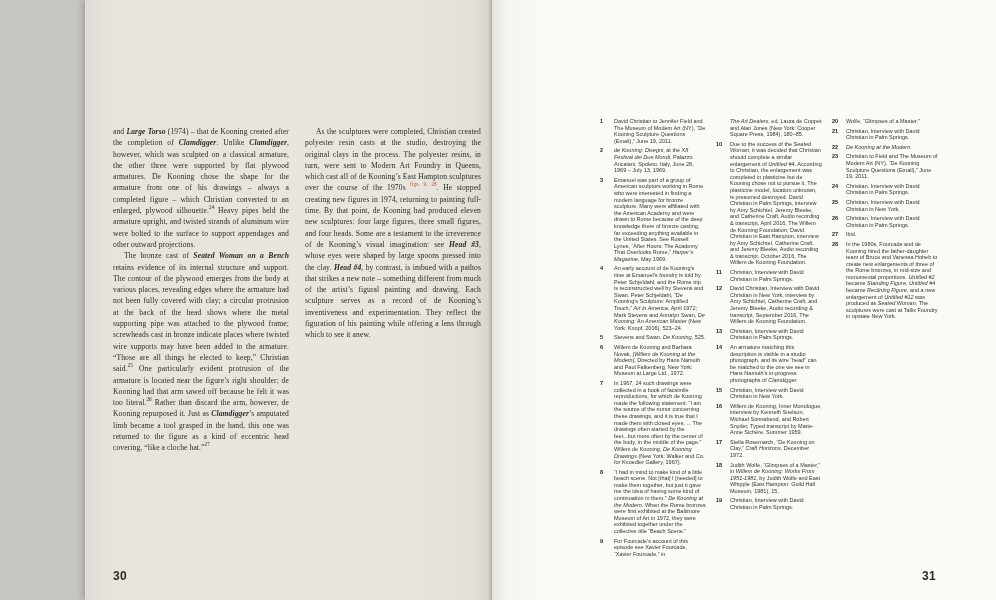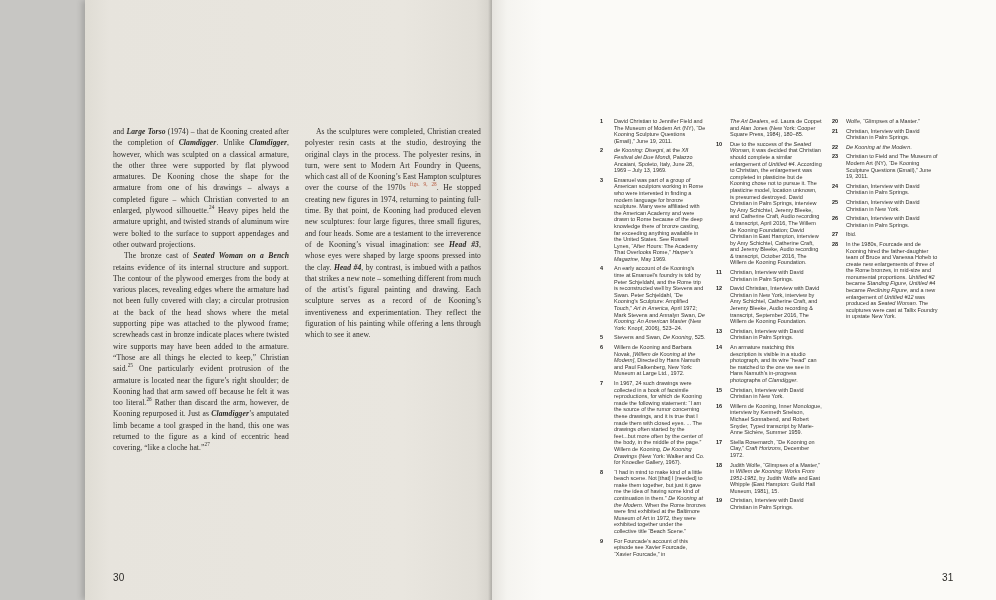--- a/index.html
+++ b/index.html
@@ -61,24 +61,24 @@
   .note .num{
     position:absolute;left:0;top:0;
     font-weight:bold;color:#232220;
   }
   .note i{font-style:italic;}
 
   
   .folio{
     position:absolute;bottom:17px;
     font-family:"Liberation Sans","DejaVu Sans",sans-serif;
-    font-size:10px;font-weight:normal;color:#2b2a27;letter-spacing:0.3px;
+    font-size:12px;font-weight:bold;color:#2b2a27;letter-spacing:0.3px;
   }
   .folio-left{left:28px;}
-  .folio-right{left:406px;padding-left:44px;}
+  .folio-right{left:386px;padding-left:44px;}
 </style>
 </head>
 <body>
 
 <div class="spread">
 
   <div class="page page-left">
     <div class="body-cols">
       <div class="bcol">
   <p class="para">and <i>Large Torso</i> (1974) – that de Kooning created after the completion of <i>Clamdigger</i>. Unlike <i>Clamdigger</i>, however, which was sculpted on a classical armature, the other three were supported by flat plywood armatures. De Kooning chose the shape for the armature from one of his drawings – always a completed figure – which Christian converted to an enlarged, plywood silhouette.<sup>24</sup> Heavy pipes held the armature upright, and twisted strands of aluminum wire were bolted to the surface to support appendages and other outward projections.</p>

